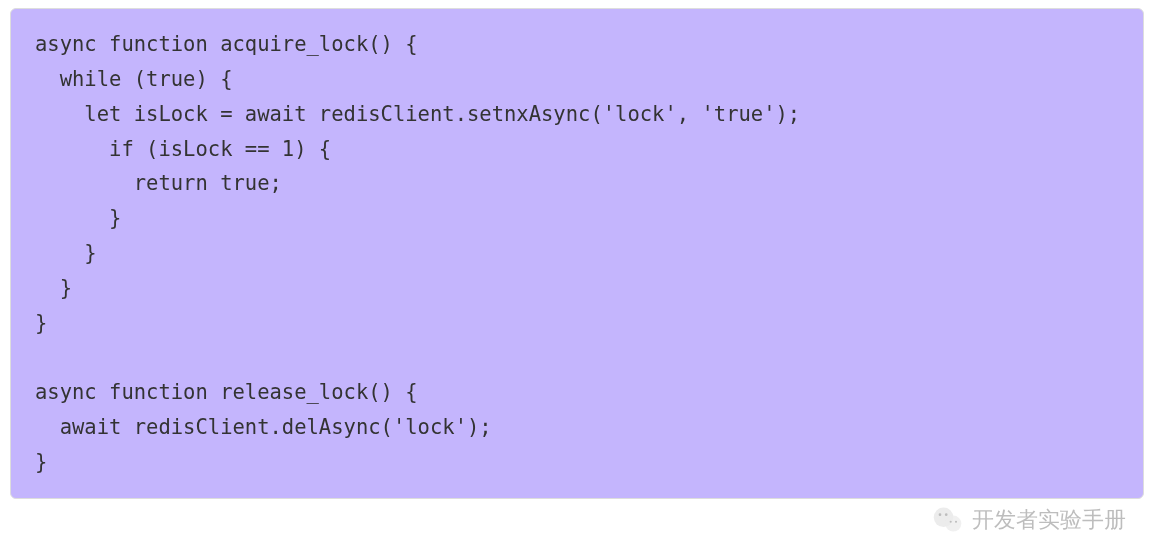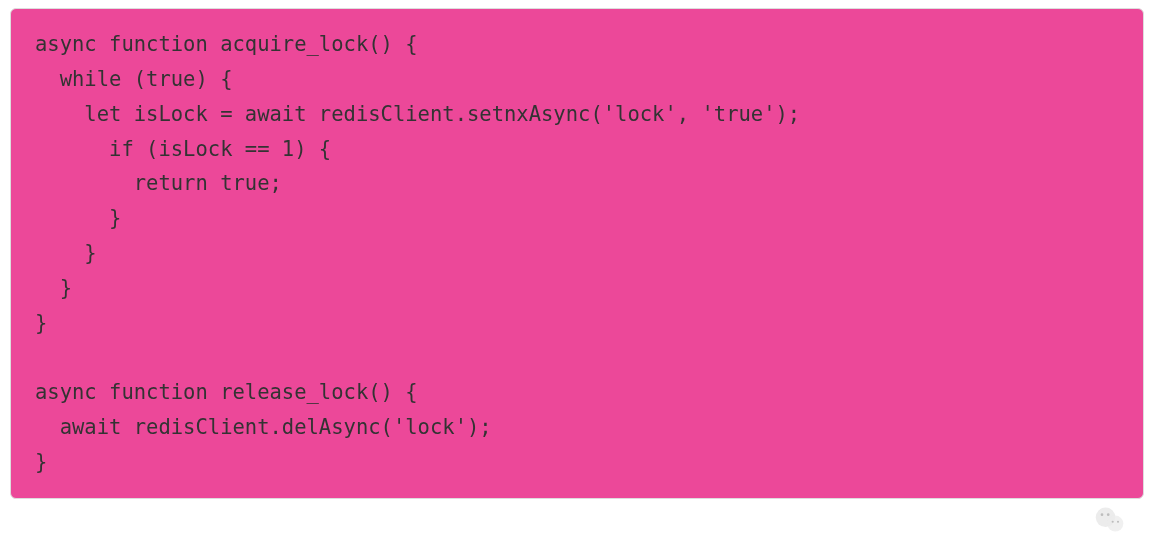--- a/index.html
+++ b/index.html
@@ -9,21 +9,21 @@
     }
     body {
       background: #ffffff;
       width: 1154px;
       height: 558px;
       position: relative;
       font-family: "Courier New", Courier, monospace;
     }
     .code-block {
       margin: 8px 10px;
-      background: #ec4899;
+      background: #c4b5fd;
       border: 1px solid #dddddd;
       border-radius: 6px;
       padding: 18px 24px;
       font-size: 20.5px;
       line-height: 1.7;
       color: #333333;
       white-space: pre;
       overflow: hidden;
     }
     .watermark {
@@ -69,13 +69,14 @@
   <span class="watermark-icon">
     <svg viewBox="0 0 36 36" fill="none">
       <circle cx="13" cy="15" r="11" fill="#cccccc" opacity="0.7"></circle>
       <circle cx="24" cy="22" r="9" fill="#dddddd" opacity="0.8"></circle>
       <circle cx="9" cy="12" r="1.5" fill="#888888"></circle>
       <circle cx="16" cy="12" r="1.5" fill="#888888"></circle>
       <circle cx="21" cy="20" r="1.2" fill="#888888"></circle>
       <circle cx="27" cy="20" r="1.2" fill="#888888"></circle>
     </svg>
   </span>
+  <span>开发者实验手册</span>
 </div>
 
 </body></html>

